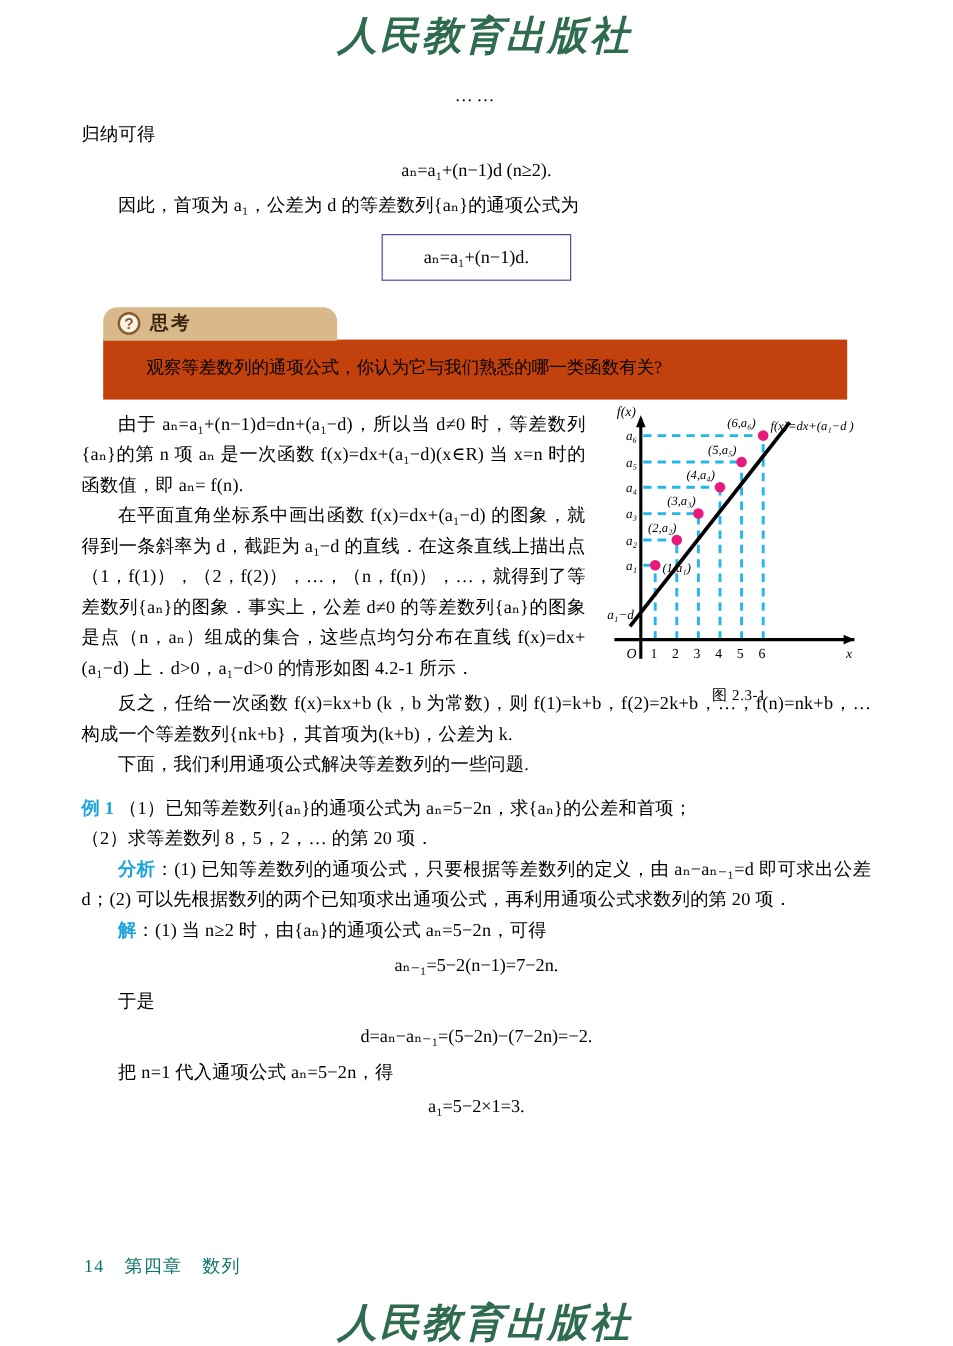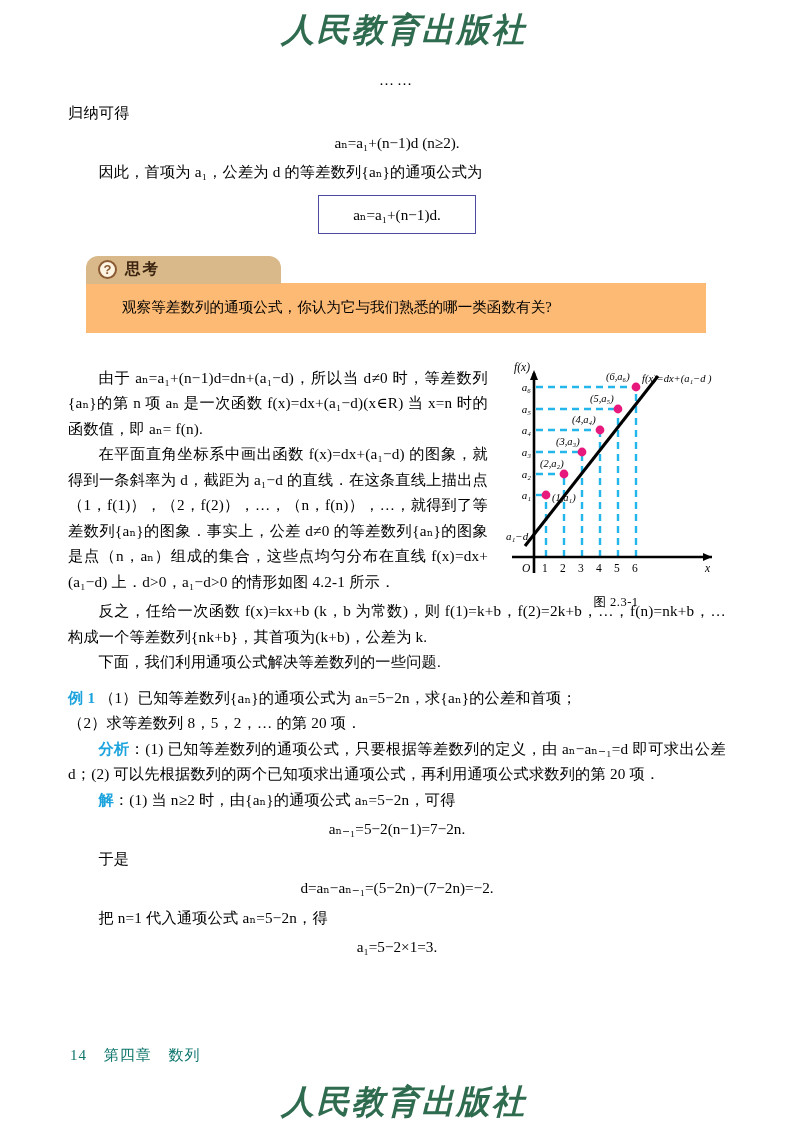--- a/index.html
+++ b/index.html
@@ -90,29 +90,29 @@
     line-height:16px; text-align:center;
     font-family:"Liberation Sans",sans-serif;
     margin-right:8px;
     flex:0 0 auto;
   }
   .think-tab-label {
     font-size:15.5px; font-weight:bold; color:#3b2410;
     letter-spacing:2px;
   }
   .think-body {
-    background:#fdba74;
+    background:#c2410c;
     padding:13px 0 15px 36px;
     font-size:14.6px;
     line-height:22px;
     margin-top:-1px;
   }
 
   
-  .cols { position:relative; margin-top:32px; }
+  .cols { position:relative; margin-top:8px; }
   .col-text {
     width:420px;
     font-size:15.2px;
     line-height:25.5px;
     text-align:justify;
     text-justify:inter-ideograph;
   }
   .figure {
     position:absolute;
     right:-6px; top:-6px;

